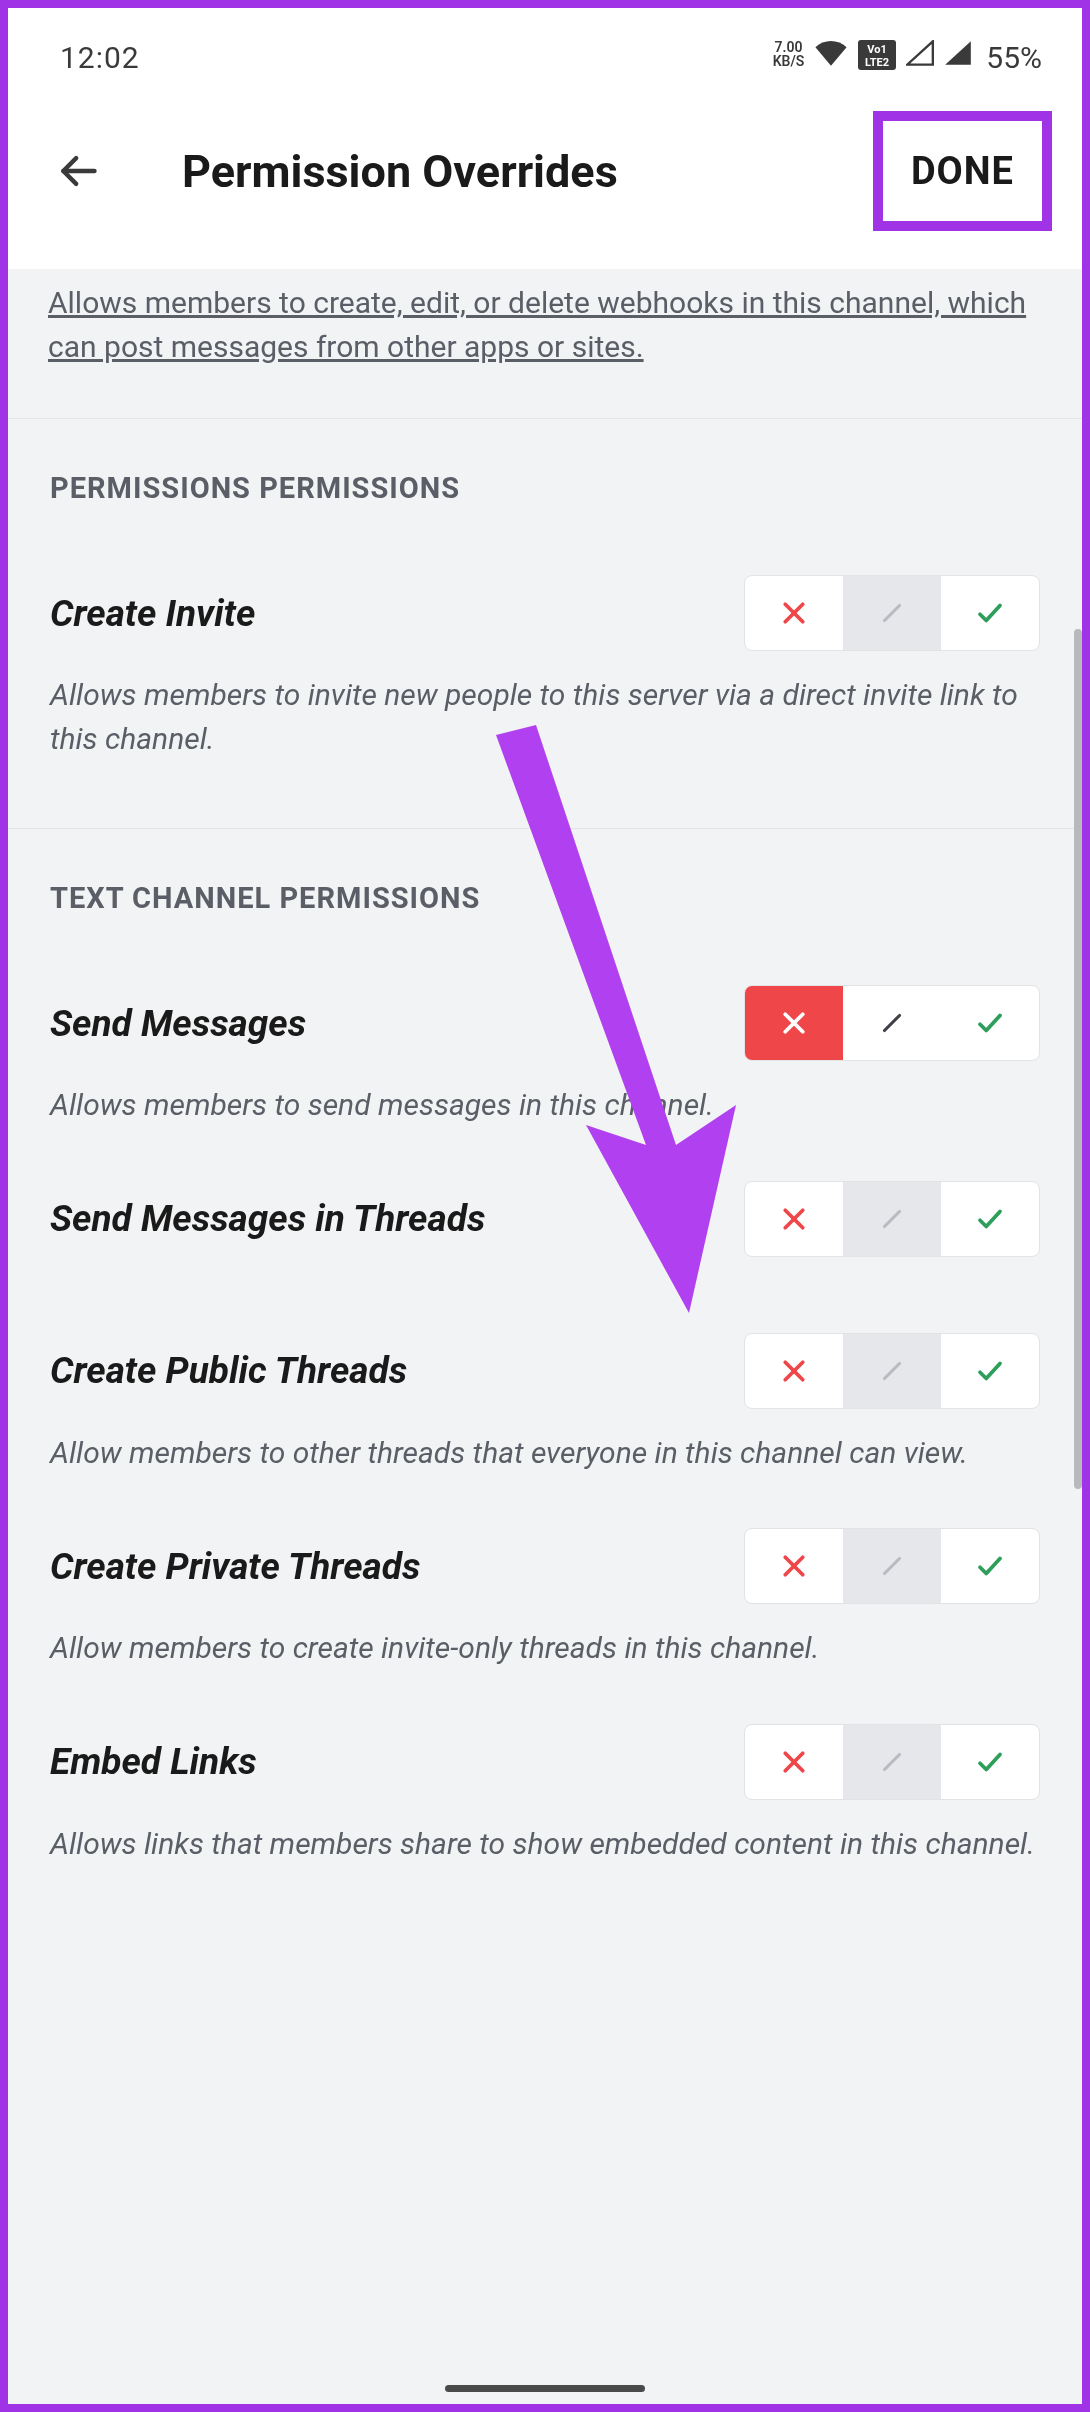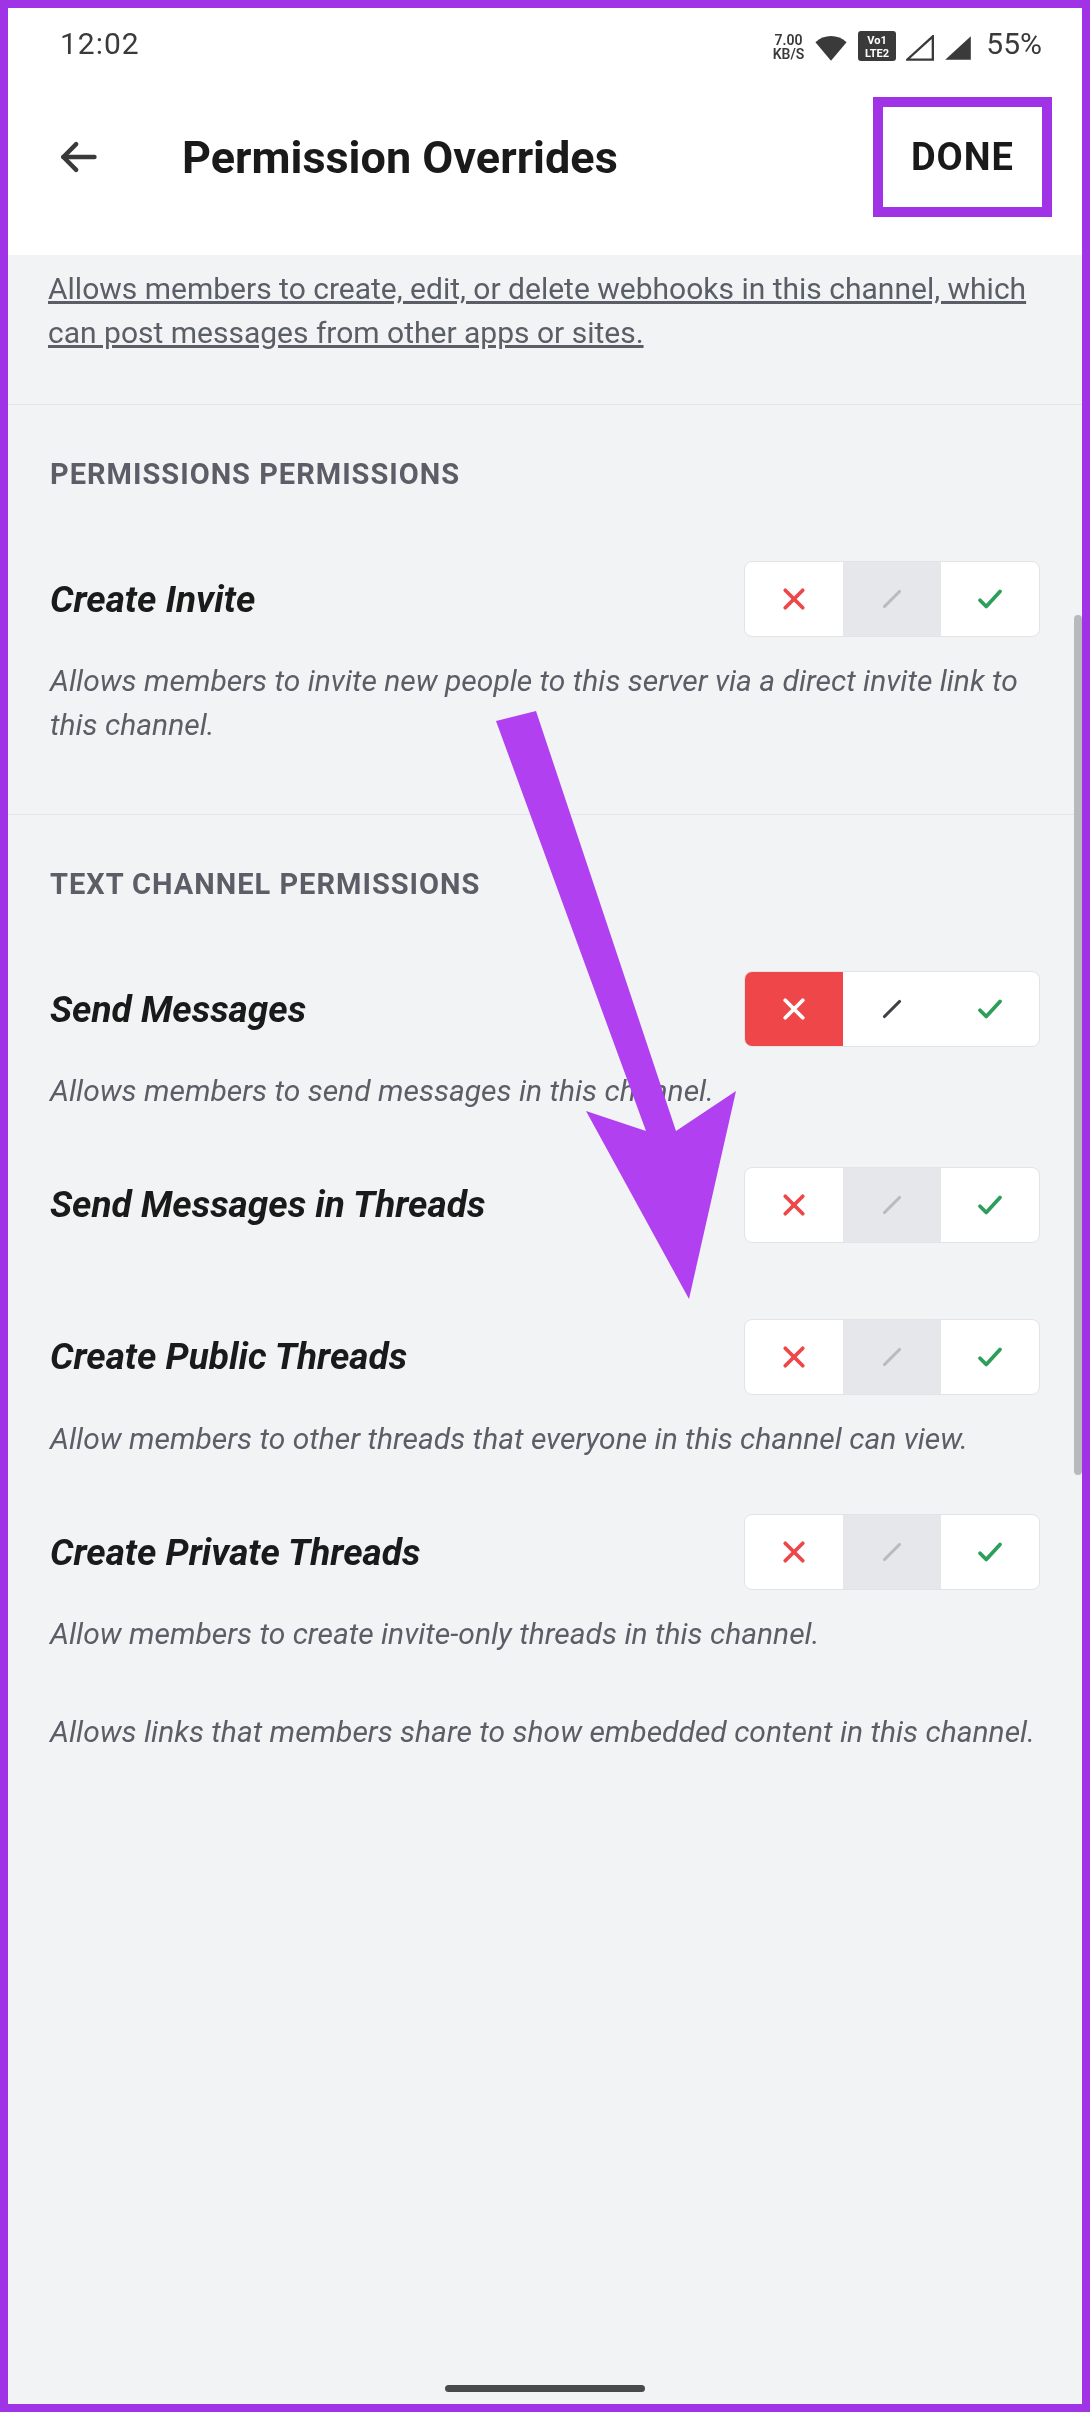--- a/index.html
+++ b/index.html
@@ -8,27 +8,27 @@
     font-family: -apple-system, BlinkMacSystemFont, "Segoe UI", Roboto, Helvetica, Arial, sans-serif;
     background: #fff;
     border: 8px solid #a033e6;
     position: relative;
     overflow: hidden;
   }
   .status-bar {
     display: flex;
     justify-content: space-between;
     align-items: center;
-    padding: 18px 40px 10px 52px;
+    padding: 32px 40px 10px 52px;
     font-size: 30px;
     color: #3a3a3a;
     background: #fff;
   }
   .status-left { font-weight: 400; letter-spacing: 1px; }
-  .status-right { display: flex; align-items: flex-end; gap: 10px; }
+  .status-right { display: flex; align-items: flex-start; gap: 10px; }
   .kbs { display: flex; flex-direction: column; align-items: center; font-size: 14px; line-height: 1; font-weight: 600; }
   .wifi, .lte, .sig, .sig2 { display: inline-flex; }
   .battery { font-size: 30px; margin-left: 4px; }
 
   .header {
     display: flex;
     align-items: center;
     padding: 26px 30px 38px 40px;
     background: #fff;
     position: relative;
@@ -337,20 +337,41 @@
           <svg width="34" height="30" viewBox="0 0 24 24" fill="none" stroke-width="3" stroke-linecap="round" stroke-linejoin="round">
               <polyline points="4 13 9 18 20 6"></polyline>
             </svg>
         </div>
       </div>
     </div>
     <div class="perm-desc">Allow members to create invite-only threads in this channel.</div>
   </div>
 
   <div class="perm-row">
+    <div class="perm-head">
+      <div class="perm-title">Embed Links</div>
+      <div class="tri-toggle">
+        <div class="tri-seg x-red">
+          <svg width="30" height="30" viewBox="0 0 24 24" fill="none" stroke-width="3" stroke-linecap="round">
+              <line x1="5" y1="5" x2="19" y2="19"></line>
+              <line x1="19" y1="5" x2="5" y2="19"></line>
+            </svg>
+        </div>
+        <div class="tri-seg neutral slash">
+          <svg width="30" height="30" viewBox="0 0 24 24" fill="none" stroke-width="2.5" stroke-linecap="round">
+              <line x1="6" y1="18" x2="18" y2="6"></line>
+            </svg>
+        </div>
+        <div class="tri-seg check">
+          <svg width="34" height="30" viewBox="0 0 24 24" fill="none" stroke-width="3" stroke-linecap="round" stroke-linejoin="round">
+              <polyline points="4 13 9 18 20 6"></polyline>
+            </svg>
+        </div>
+      </div>
+    </div>
     <div class="perm-desc">Allows links that members share to show embedded content in this channel.</div>
   </div>
 
   <div class="scroll-indicator"></div>
 
   <div class="arrow-annotation">
     <svg width="280" height="640" viewBox="0 0 280 640">
       <defs></defs>
       <path d="M30 10 L180 420 L120 400 L223 588 L270 380 L210 420 L70 0 Z" fill="#b040f0"></path>
     </svg>

